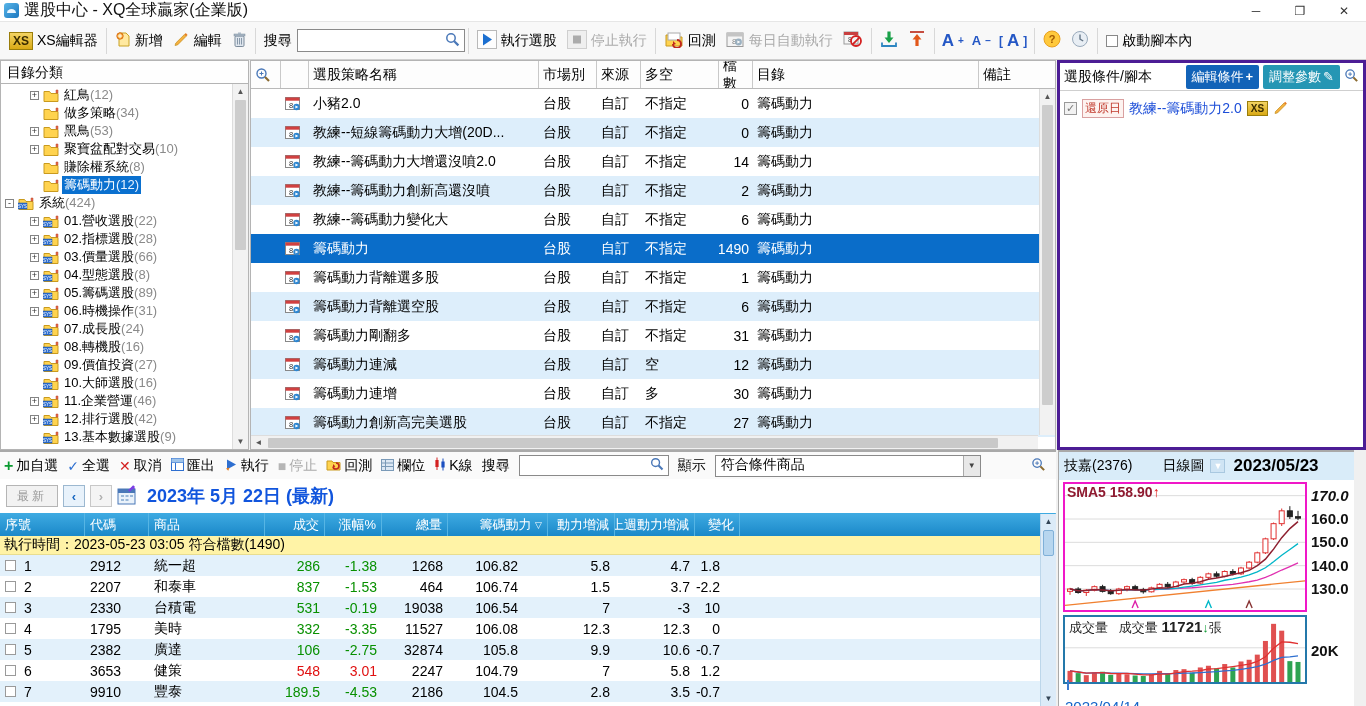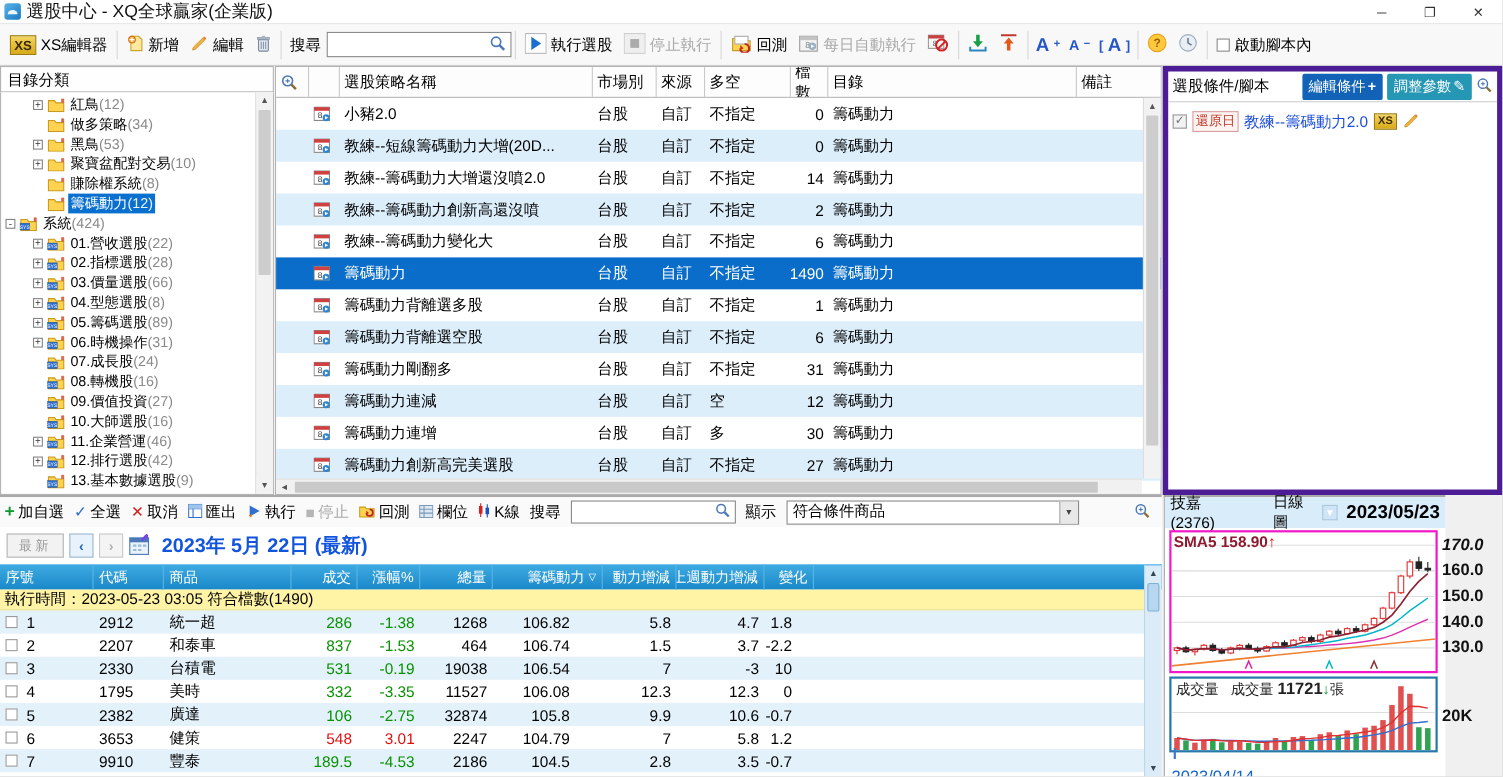--- a/index.html
+++ b/index.html
@@ -60,21 +60,21 @@
   .strat-row > div { display:flex; align-items:center; padding:0 4px; overflow:hidden; white-space:nowrap; }
   .strat-row.alt { background:#ddeefb; }
   .strat-row.sel { background:#0a6dc9; color:#fff; }
   .num-r { justify-content:flex-end; }
   .hscroll { position:absolute; left:0; right:17px; bottom:0; height:14px; background:#f1f1f1;
              border-top:1px solid #ddd; display:flex; align-items:center; }
   .hscroll .arr { width:15px; text-align:center; font-size:8px; color:#555; }
   .hthumb { height:10px; background:#c9c9c9; border-radius:1px; }
 
   .cond-panel { position:absolute; top:60px; left:1057px; width:309px; height:390px; background:#fff;
-                border:5px solid #4c1d95; }
+                border:3px solid #4c1d95; }
   .cond-head { height:28px; display:flex; align-items:center; padding:0 4px; gap:4px;
                border-bottom:1px solid #cfcfcf; font-size:14px; }
   .cond-btn { color:#fff; font-size:13px; padding:3px 6px; border-radius:2px; display:flex; align-items:center; gap:2px; }
   .cond-item { display:flex; align-items:center; gap:5px; padding:8px 4px; }
   .badge-red { border:1px solid #d9a0a0; color:#c0392b; background:#fdf3f0; font-size:12px; padding:0 2px; }
   .cond-name { color:#1d4ed8; font-size:14px; }
 
   
   .results-panel { position:absolute; top:450px; left:0; width:1056px; height:256px; background:#fff;
                    border-top:2px solid #a9a9a9; }
@@ -99,21 +99,21 @@
   .val-up { color:#e01010; } .val-down { color:#089000; }
   .res-cbx { width:11px; height:11px; border:1px solid #9a9a9a; background:#fff; display:inline-block;
              margin-right:8px; flex:none; }
   .res-scroll { position:absolute; top:62px; right:0; bottom:0; width:16px; background:#dcebf8;
                 border-left:1px solid #bcd6ea; font-size:8px; color:#345; }
   .res-scroll .arr { height:15px; display:flex; align-items:center; justify-content:center; }
   .res-thumb { position:absolute; left:2px; right:2px; top:16px; height:26px; background:#b7d6ef;
                border:1px solid #7fb0d8; border-radius:2px; }
 
   
-  .chart-panel { position:absolute; top:450px; left:1058px; width:256px; height:256px; background:#fff;
+  .chart-panel { position:absolute; top:450px; left:1058px; width:296px; height:256px; background:#fff;
                  border-top:2px solid #a9a9a9; border-left:1px solid #a9a9a9; }
   .chart-head { height:28px; background:#d9ecf9; display:flex; align-items:center; padding:0 5px; gap:6px; }
   .chart-symbol { font-size:14px; } .chart-period { font-size:14px; margin-left:24px; }
   .chart-drop { width:15px; height:14px; background:#cfe4f4; border:1px solid #a9c8e0; color:#fff;
                 font-size:9px; display:flex; align-items:center; justify-content:center; }
   .chart-date { font-weight:bold; font-size:17px; margin-left:2px; }
   .price-box { position:absolute; left:4px; top:30px; width:244px; height:130px; border:2px solid #f018c8; }
   .vol-box { position:absolute; left:4px; top:163px; width:244px; height:69px; border:2px solid #2478aa; }
   .sma-label { position:absolute; left:8px; top:32px; font-weight:bold; font-size:14px; color:#8e1a30; z-index:3; }
   .sma-label .up-arrow { color:#e01010; }

